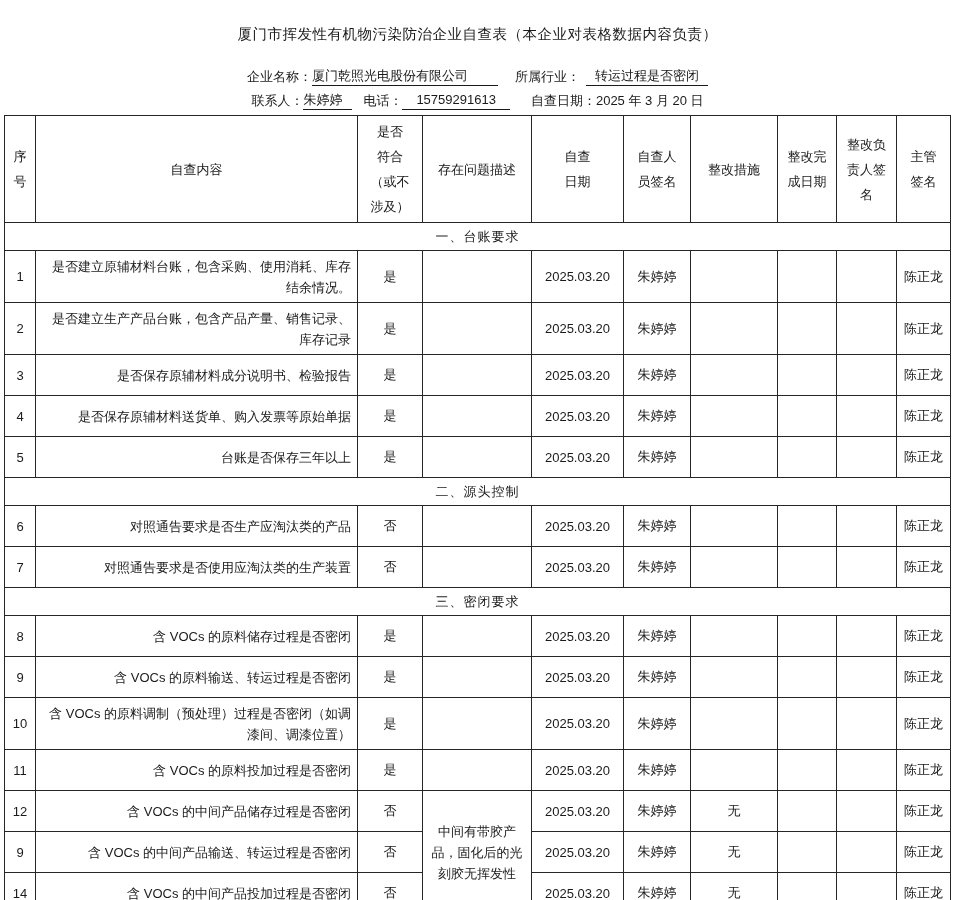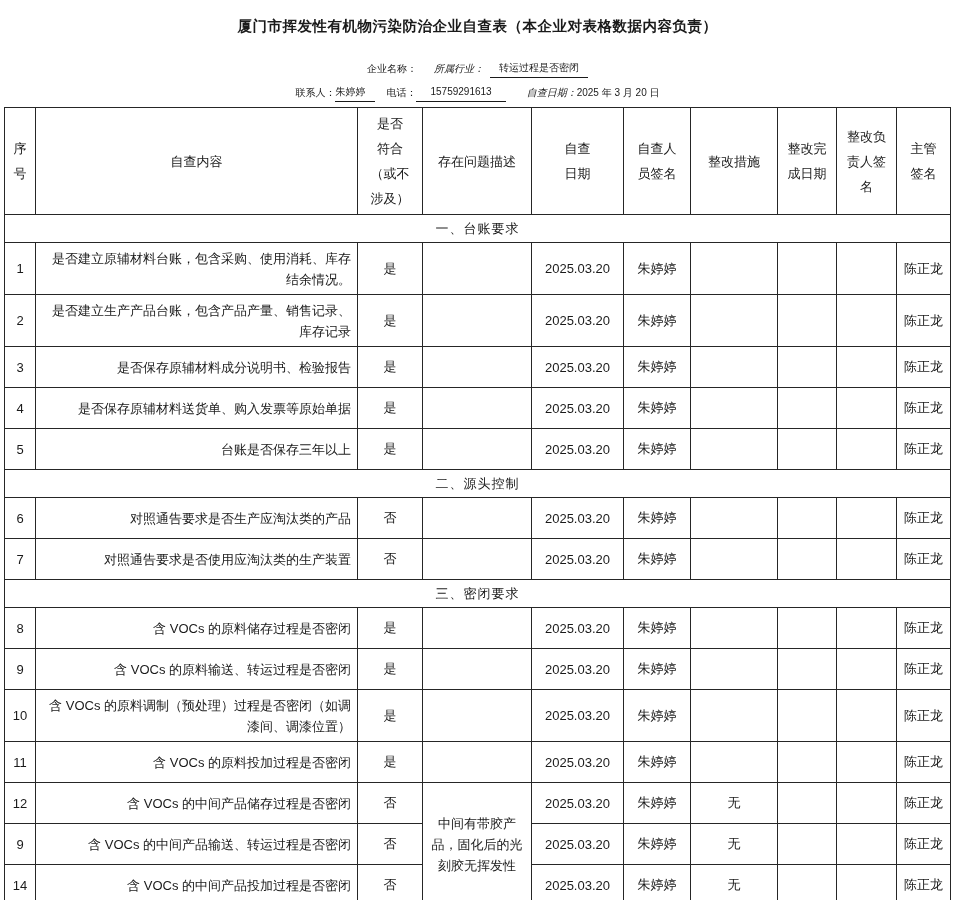--- a/index.html
+++ b/index.html
@@ -2,36 +2,36 @@
 <html><head>
 <meta charset="utf-8">
 <style>
   * { margin:0; padding:0; box-sizing:border-box; }
   html,body {
     width:955px; height:900px; background:#ffffff; overflow:hidden;
     font-family:"Liberation Sans","DejaVu Sans",sans-serif;
     color:#1a1a1a;
   }
   .title {
-    margin-top:16px; text-align:center;
-    font-size:14.5px; font-weight:700; line-height:21px; letter-spacing:0.5px;
+    margin-top:24px; text-align:center;
+    font-size:14.5px; font-weight:400; line-height:21px; letter-spacing:0.5px;
   }
   .meta-line {
     display:flex; justify-content:center; align-items:flex-end;
-    font-size:10px; line-height:19px; white-space:pre;
+    font-size:13px; line-height:19px; white-space:pre;
   }
   .line2 { margin-top:21px; }
   .line3 { margin-top:4px; }
   .u { display:inline-block; border-bottom:1px solid #1a1a1a; }
   .val-company { padding-right:30px; }
   .val-industry { padding:0 9px; margin-left:6px; }
   .val-contact { padding-right:10px; }
   .val-phone { padding:0 14px; margin-right:4px;text-align:center; }
   .gap-l { margin-left:11px; }
-  .gap-s { margin-left:17px;font-style:italic; }
+  .gap-s { margin-left:17px; }
 
   table {
     border-collapse:collapse; table-layout:fixed;
     width:946px; margin:5px 0 0 4px;
   }
   th,td {
     border:1px solid #262626; font-size:13px; font-weight:400;
     vertical-align:middle; white-space:pre-line; overflow:hidden;
     text-align:center; padding:0;
   }
@@ -43,21 +43,21 @@
   td.lft { text-align:right; padding:3px 6px 3px 9px; line-height:21px; }
   td.merged-problem { line-height:21px; padding:0 5px; }
   tr.sec td { letter-spacing:1px;font-family:Liberation Serif, serif; }
 </style>
 </head>
 <body>
 
 <div class="title">厦门市挥发性有机物污染防治企业自查表（本企业对表格数据内容负责）</div>
 
 <div class="meta-line line2">
-  <span>企业名称：</span><span class="gap-s">所属行业：</span><span class="u val-industry">转运过程是否密闭</span>
+  <span>企业名称：</span><span class="u val-company">厦门乾照光电股份有限公司</span><span class="gap-s">所属行业：</span><span class="u val-industry">转运过程是否密闭</span>
 </div>
 
 <div class="meta-line line3">
   <span>联系人：</span><span class="u val-contact">朱婷婷</span><span class="gap-l">电话：</span><span class="u val-phone">15759291613</span><span class="gap-s">自查日期：</span><span>2025 年 3 月 20 日</span>
 </div>
 
 <table>
   <colgroup>
     <col style="width:31px">
       <col style="width:322px">

